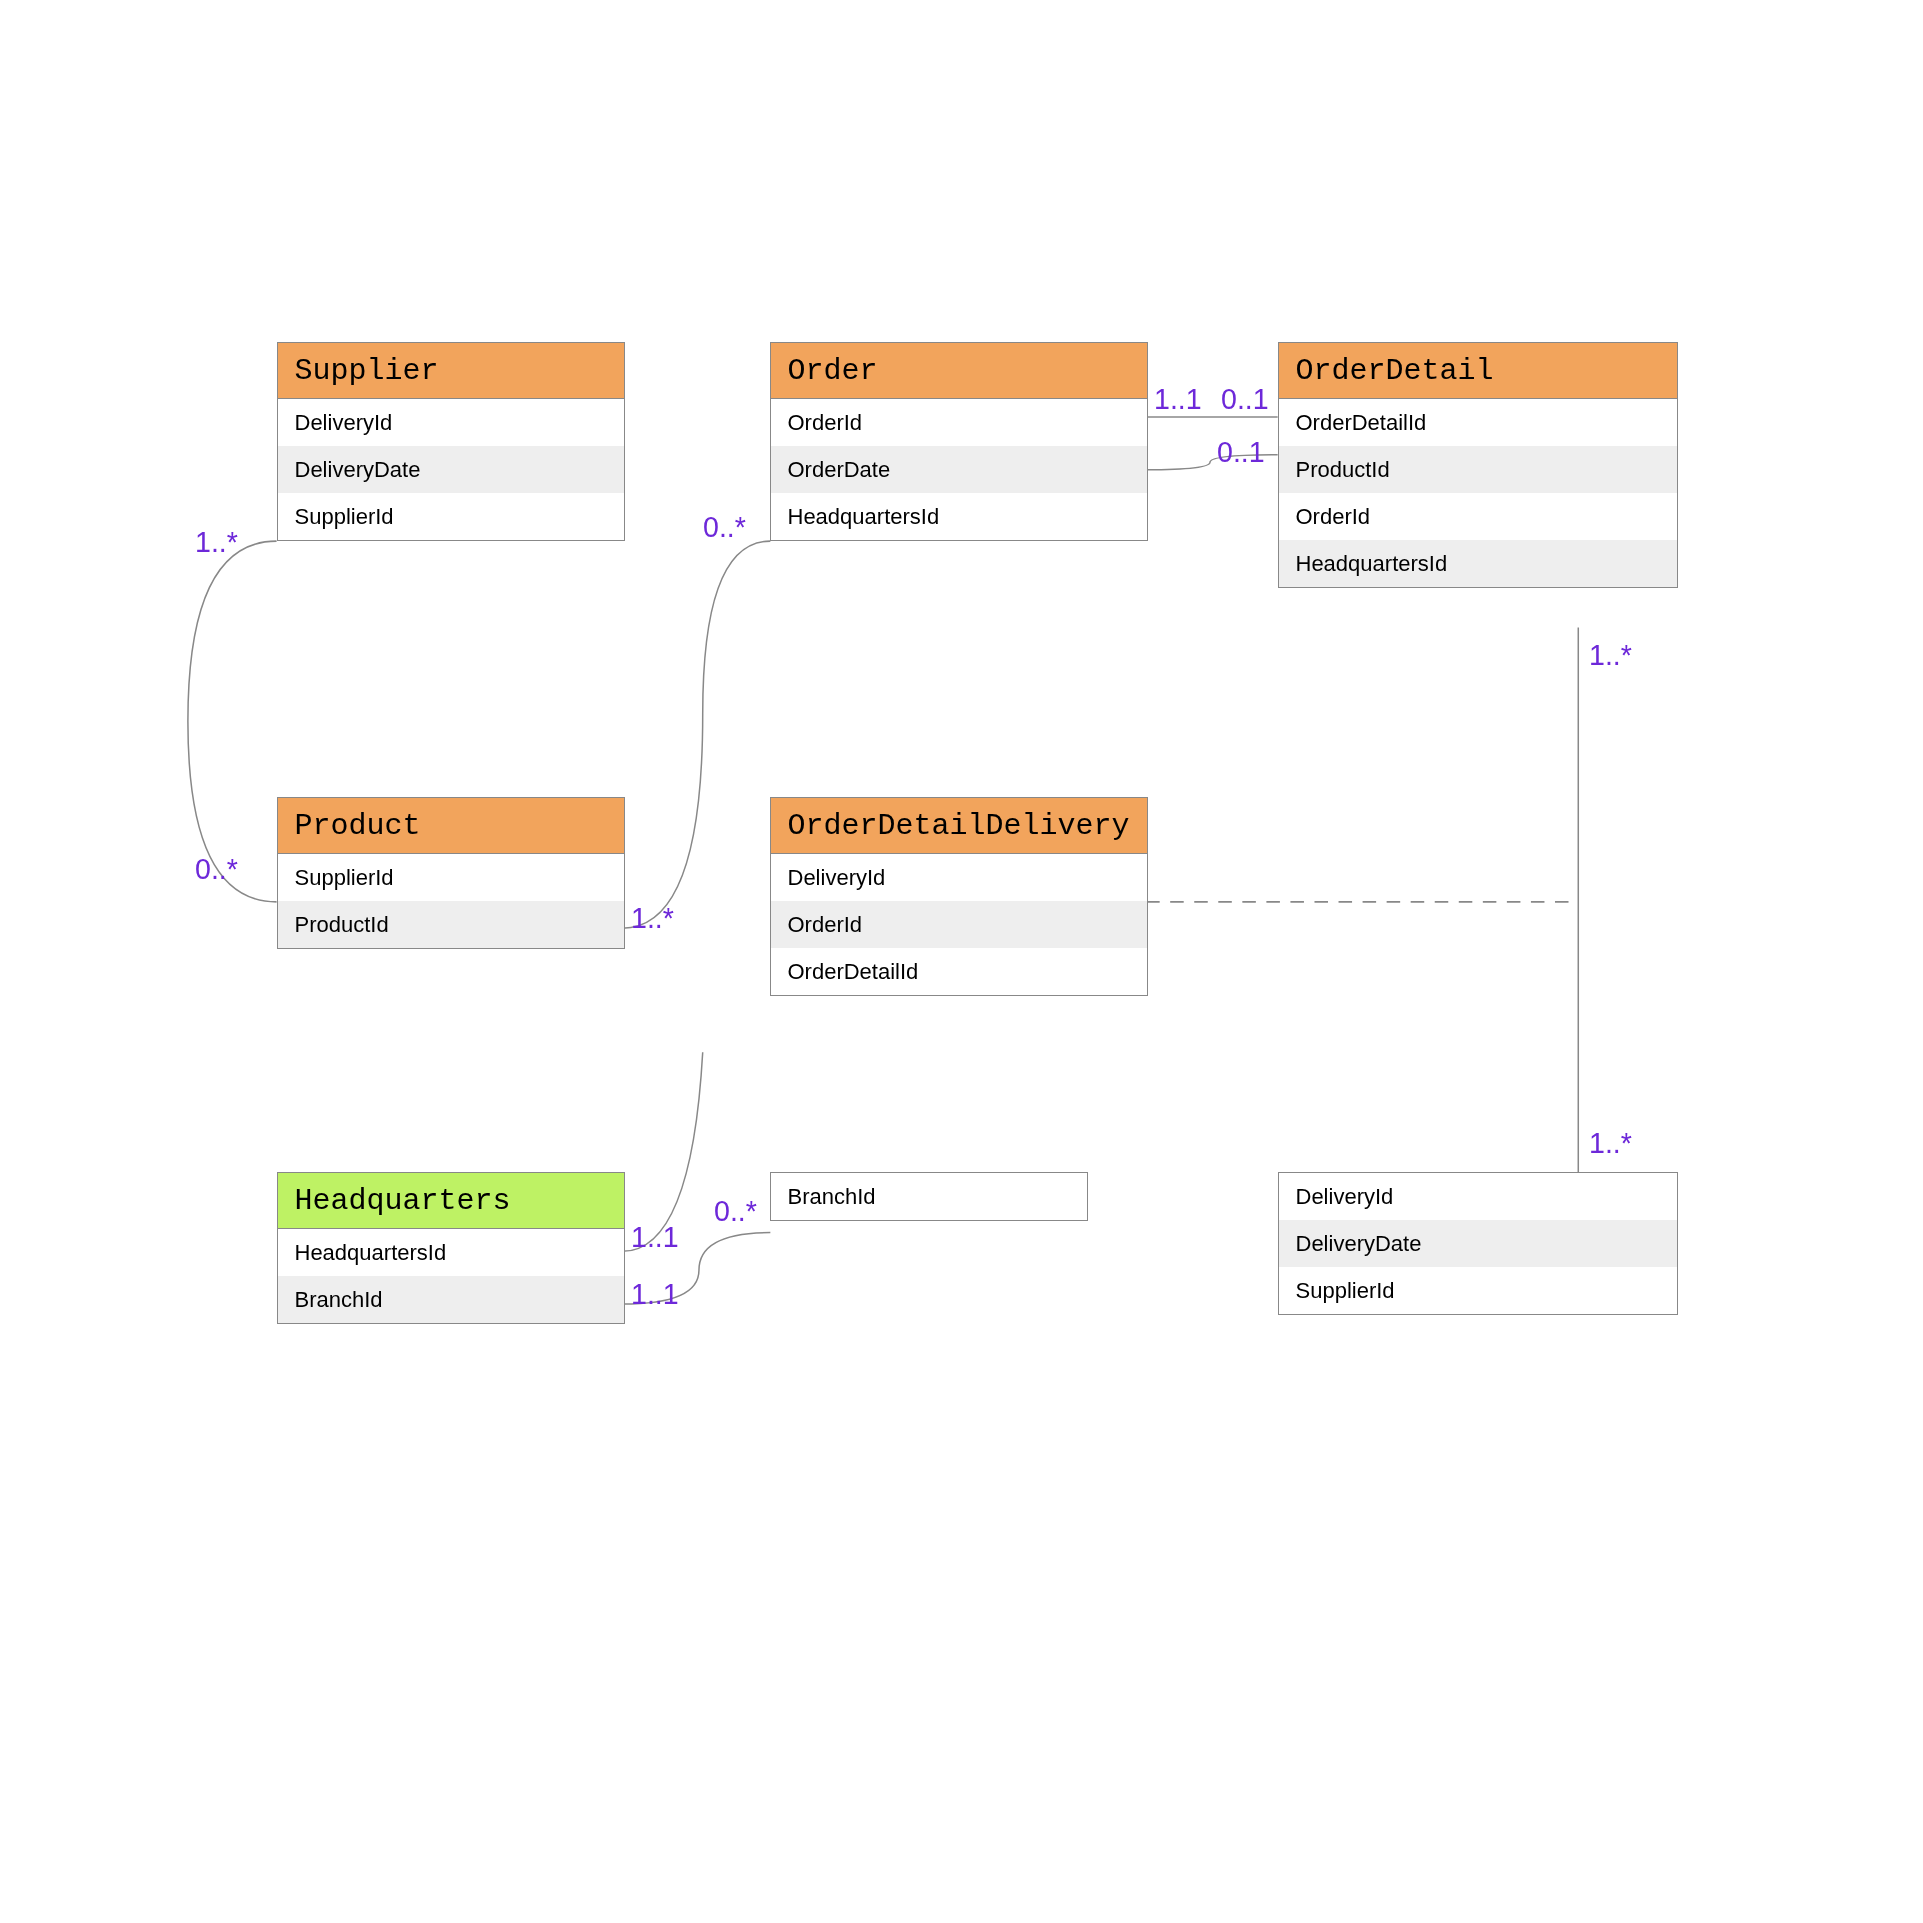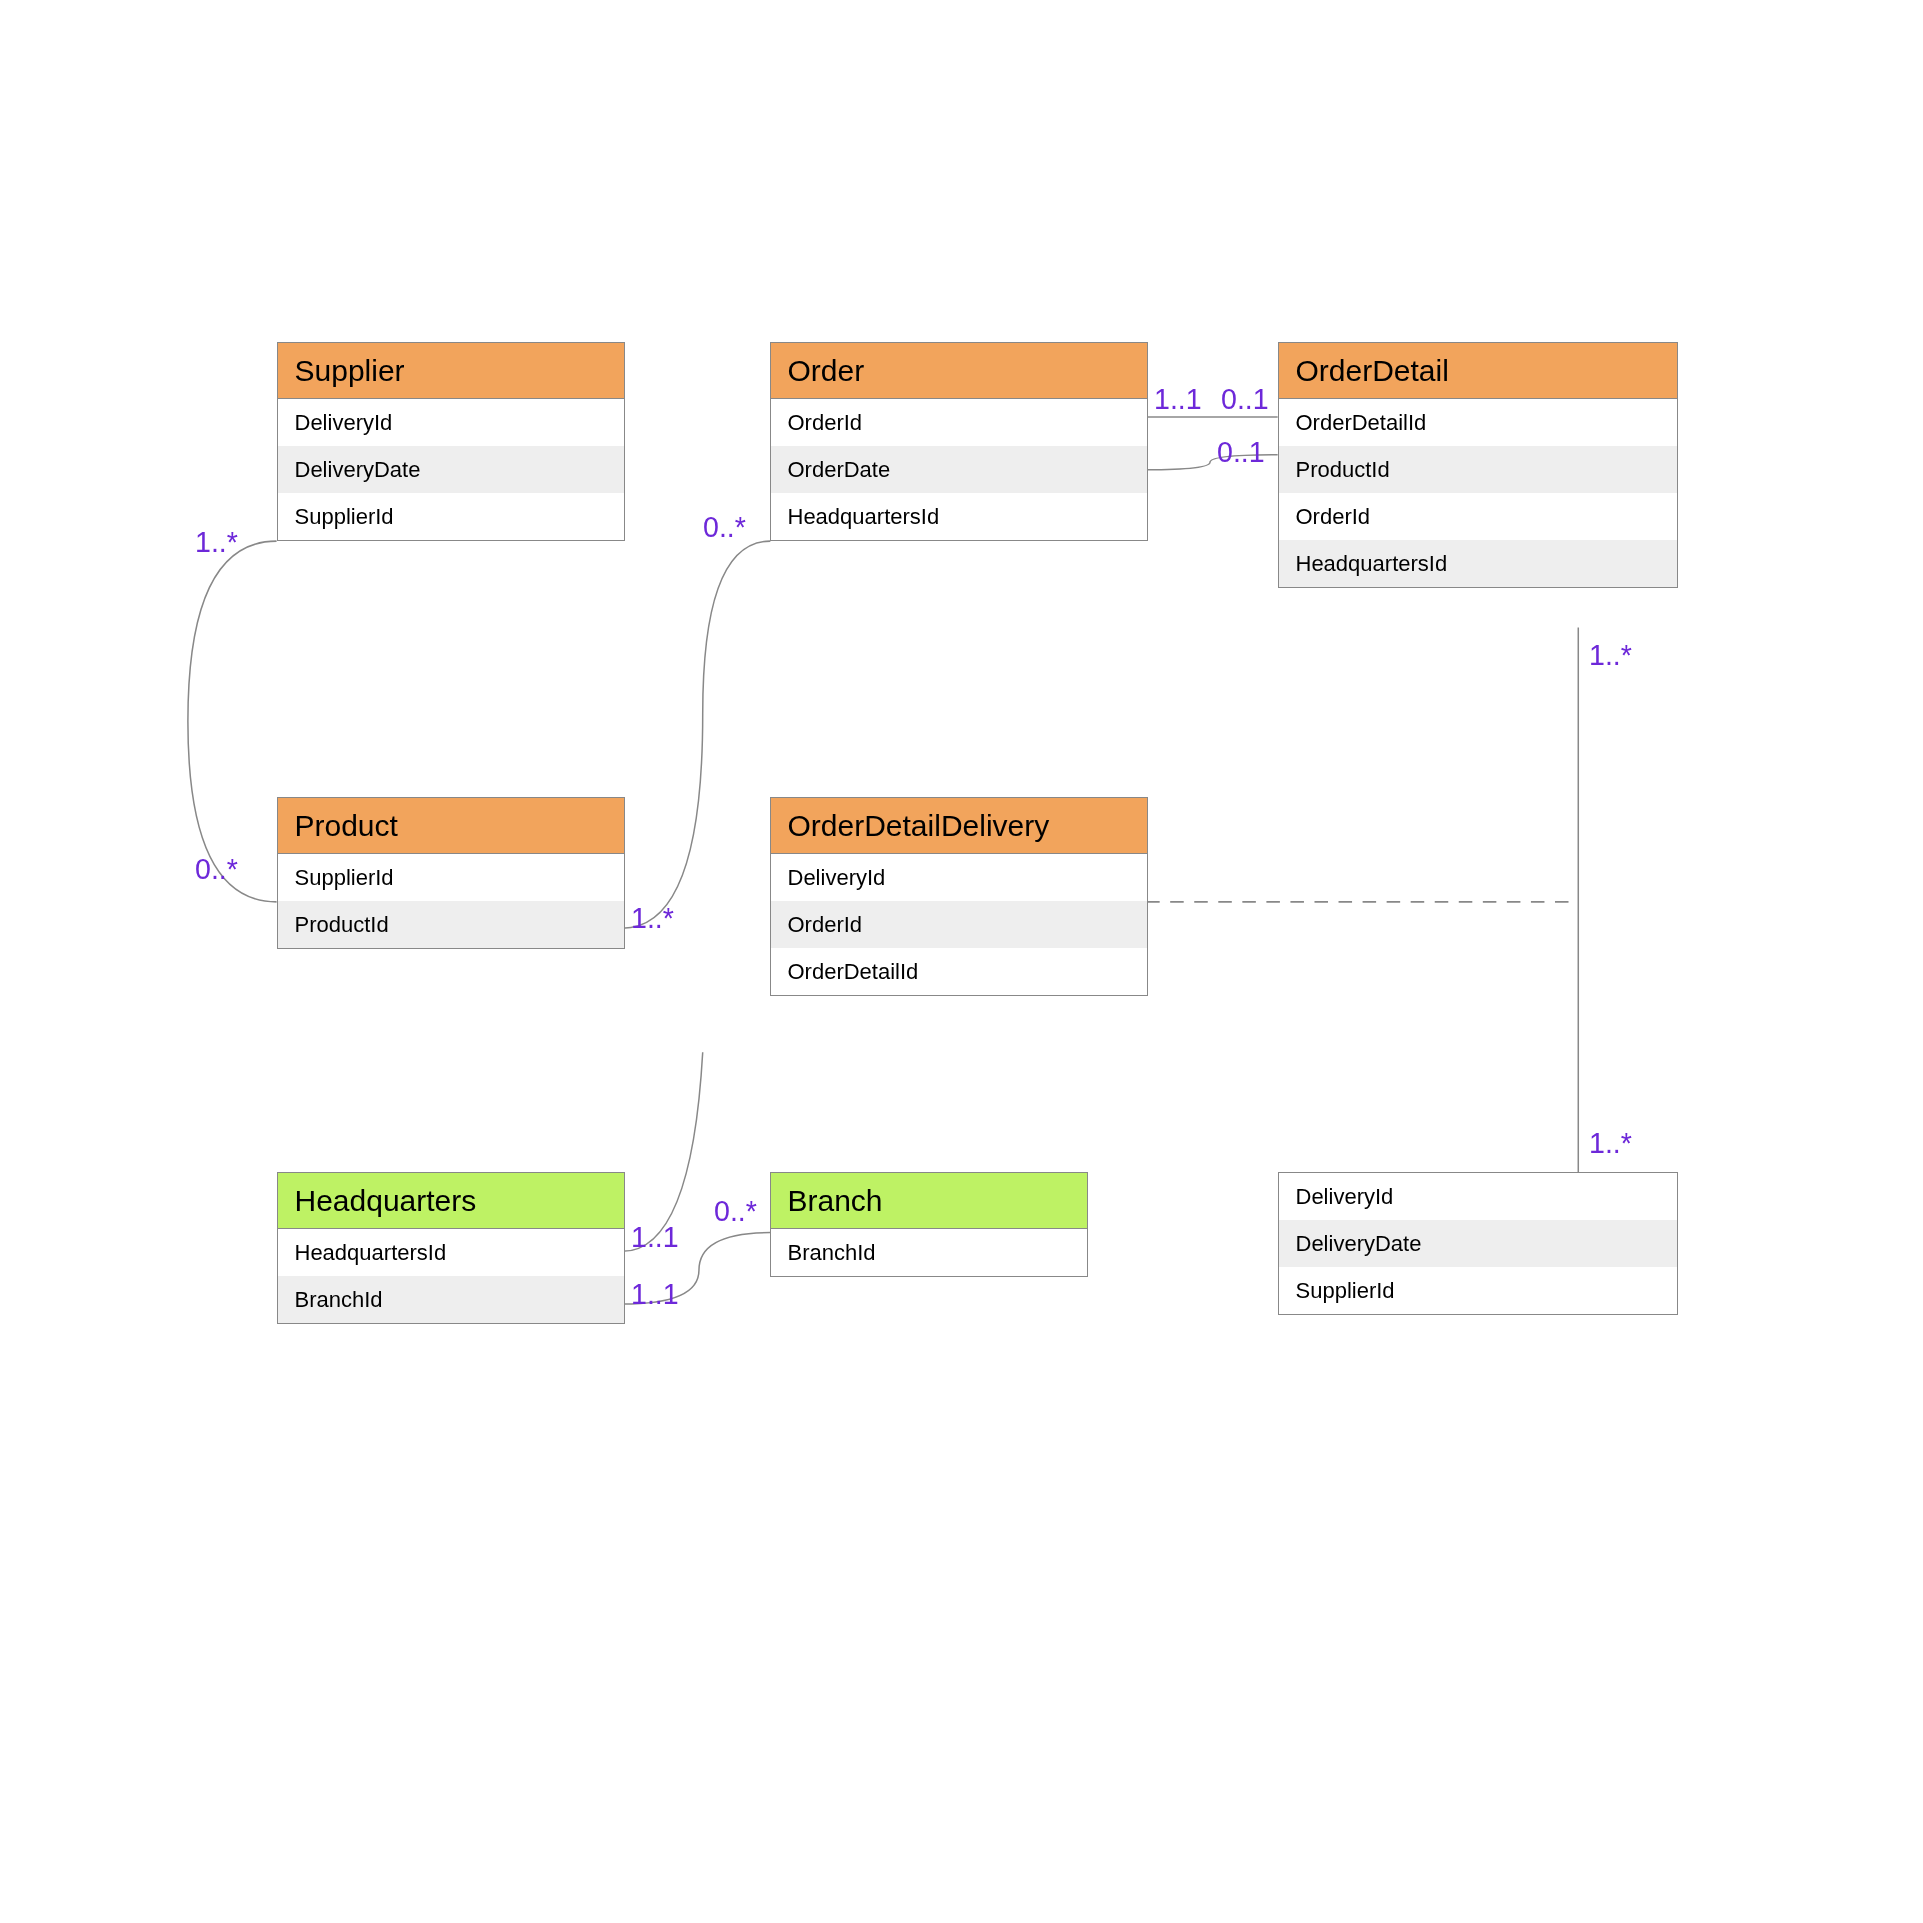--- a/index.html
+++ b/index.html
@@ -1,18 +1,18 @@
 <!DOCTYPE html>
 <html style="font-size:12px"><head>
 <meta charset="utf-8">
 <style>
   html,body{margin:0;padding:0;background:#fff;font-family:Arial,Helvetica,sans-serif}
   .canvas{position:relative;width:1924px;height:1924px;background:#fff}
   .entity{position:absolute;border:1.5px solid #888;background:#fff}
-  .entity .title{font-size:30px;padding:10.5px 16.5px;border-bottom:1.5px solid #888;}
+  .entity .title{font-size:30px;padding:10.5px 16.5px;border-bottom:1.5px solid #888;font-family:Liberation Mono, monospace;}
   .entity .row{font-size:22px;padding:10.5px 16.5px}
   .entity .alt{background:#eee}
   .hdr-dark{background:#f2a45c}
   .hdr-light{background:#bef264}
   .mlabel{position:absolute;font-size:28.6px;color:#6d28d9}
   svg.wires{position:absolute;left:0;top:0;width:1924px;height:1924px;pointer-events:none}
   svg.wires path{stroke:#888;stroke-width:2;fill:none}
   svg.wires path.dashed{stroke-dasharray:18 14}
 </style>
 </head>
@@ -74,21 +74,20 @@
     <div class="row">OrderDetailId</div>
   </div>
 
   <div class="entity" style="left:277px;top:1172px;width:346px">
     <div class="title hdr-light">Headquarters</div>
     <div class="row">HeadquartersId</div>
     <div class="row alt">BranchId</div>
   </div>
 
   <div class="entity" style="left:770px;top:1172px;width:316px">
-    <div class="title hdr-light">Branch</div>
     <div class="row">BranchId</div>
   </div>
 
   <div class="entity" style="left:1278px;top:1172px;width:398px">
     <div class="row">DeliveryId</div>
     <div class="row alt">DeliveryDate</div>
     <div class="row">SupplierId</div>
   </div>
 
   <div class="mlabel" style="left:195px;top:526px">1..*</div>

